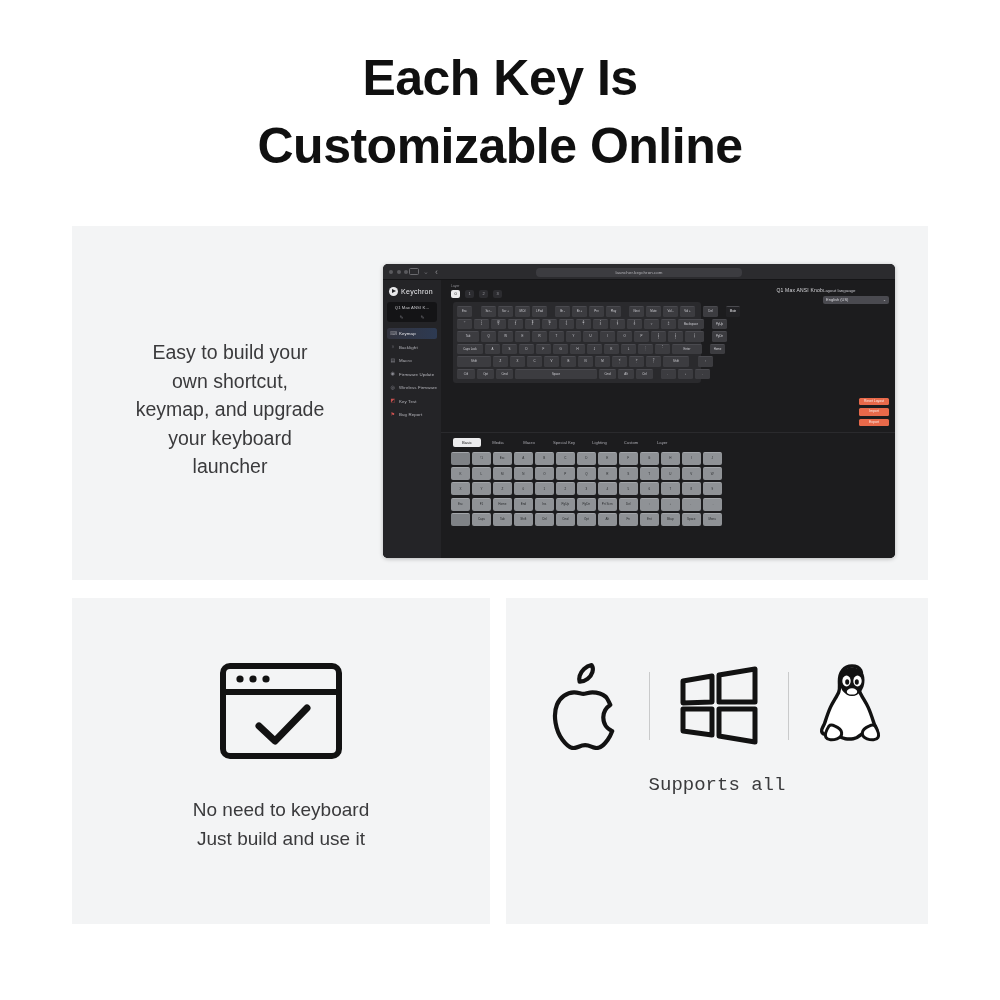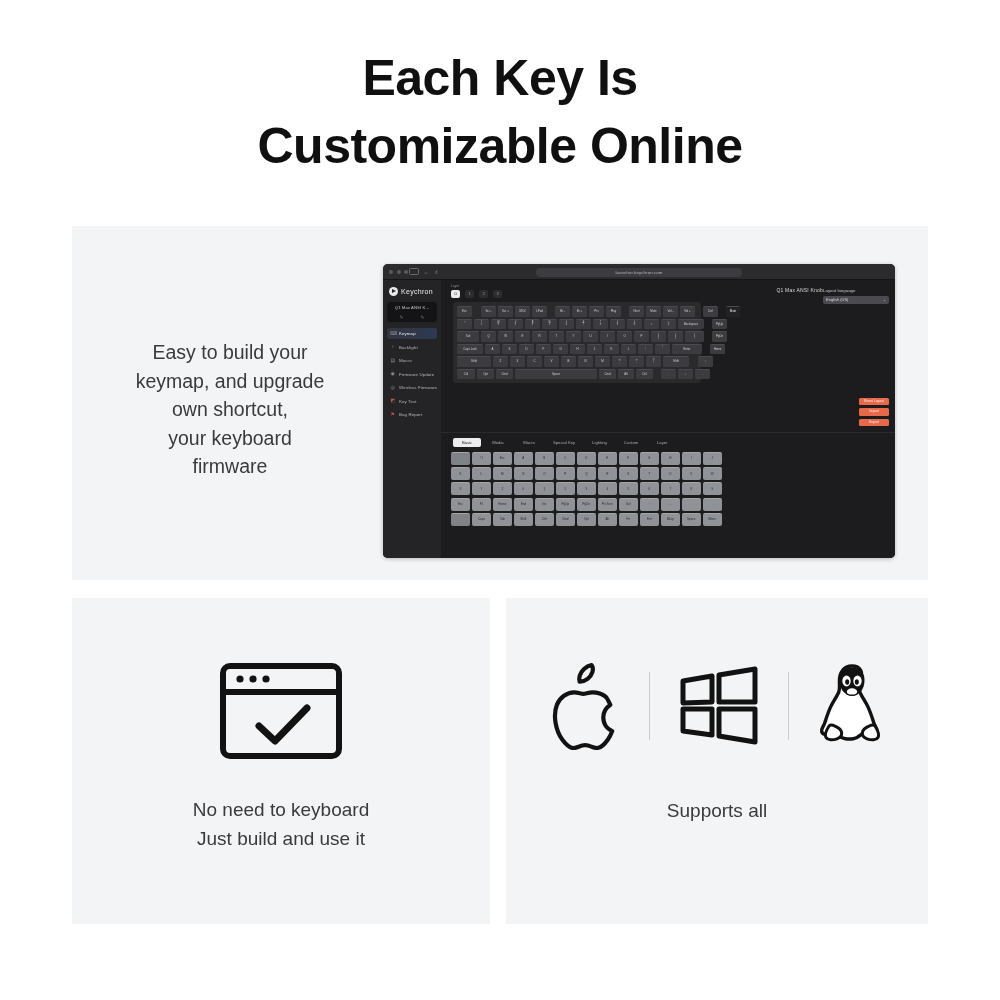--- a/index.html
+++ b/index.html
@@ -178,40 +178,40 @@
 
   .browser-ico { width:124px; height:98px; }
   .os-row { display:flex; align-items:center; gap:0; }
   .os-sep { width:1px; height:68px; background:#c9cacb; margin:0 28px; }
 
   .bp-caption {
     position:absolute; width:100%; left:0; text-align:center;
     font-size:19px; line-height:29px; color:#3a3a3c;
   }
   #cap-left  { top:795px; }
-  #cap-right { top:796px; }
+  #cap-right { top:771px;font-family:Liberation Mono, monospace; }
 </style>
 </head>
 <body>
 
 <div class="page">
 
   <div class="heading">
     <span class="l1">Each Key Is</span>
     <span class="l2">Customizable Online</span>
   </div>
 
   <div class="panel" id="panel-top"></div>
 
   <div class="top-caption">
     <div>Easy to build your</div>
+    <div>own shortcut,</div>
     <div>keymap, and upgrade</div>
-    <div>own shortcut,</div>
     <div>your keyboard</div>
-    <div>firmware</div>
+    <div>launcher</div>
   </div>
 
   <div class="app-window">
 
     <div class="chrome">
       <div class="traffic">
         <i></i>
         <i></i>
         <i></i>
       </div>

